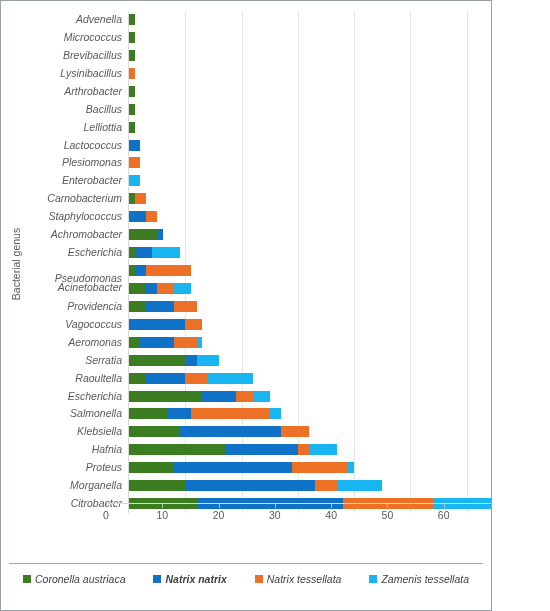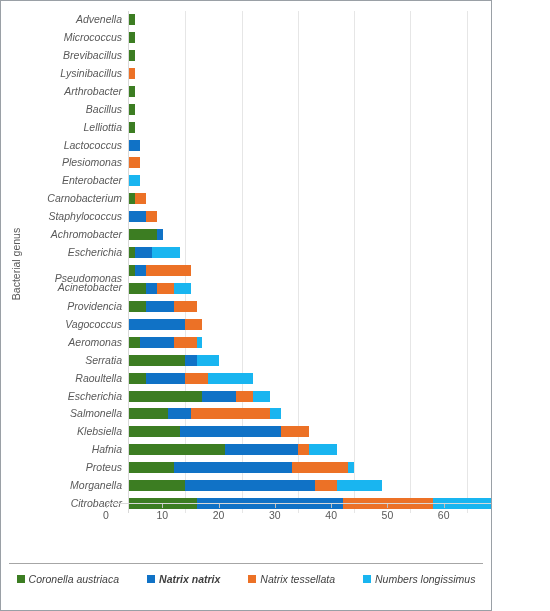--- a/index.html
+++ b/index.html
@@ -431,17 +431,17 @@
       <div class="leg-item">
         <div class="leg-swatch" style="background: rgb(16, 114, 198);"></div>
         <div class="leg-text bold">Natrix natrix</div>
       </div>
       <div class="leg-item">
         <div class="leg-swatch" style="background: rgb(236, 113, 38);"></div>
         <div class="leg-text">Natrix tessellata</div>
       </div>
       <div class="leg-item">
         <div class="leg-swatch" style="background: rgb(25, 181, 240);"></div>
-        <div class="leg-text">Numbers longissimus</div>
+        <div class="leg-text">Zamenis tessellata</div>
       </div>
     </div>
 
 </div>
 
 </body></html>

